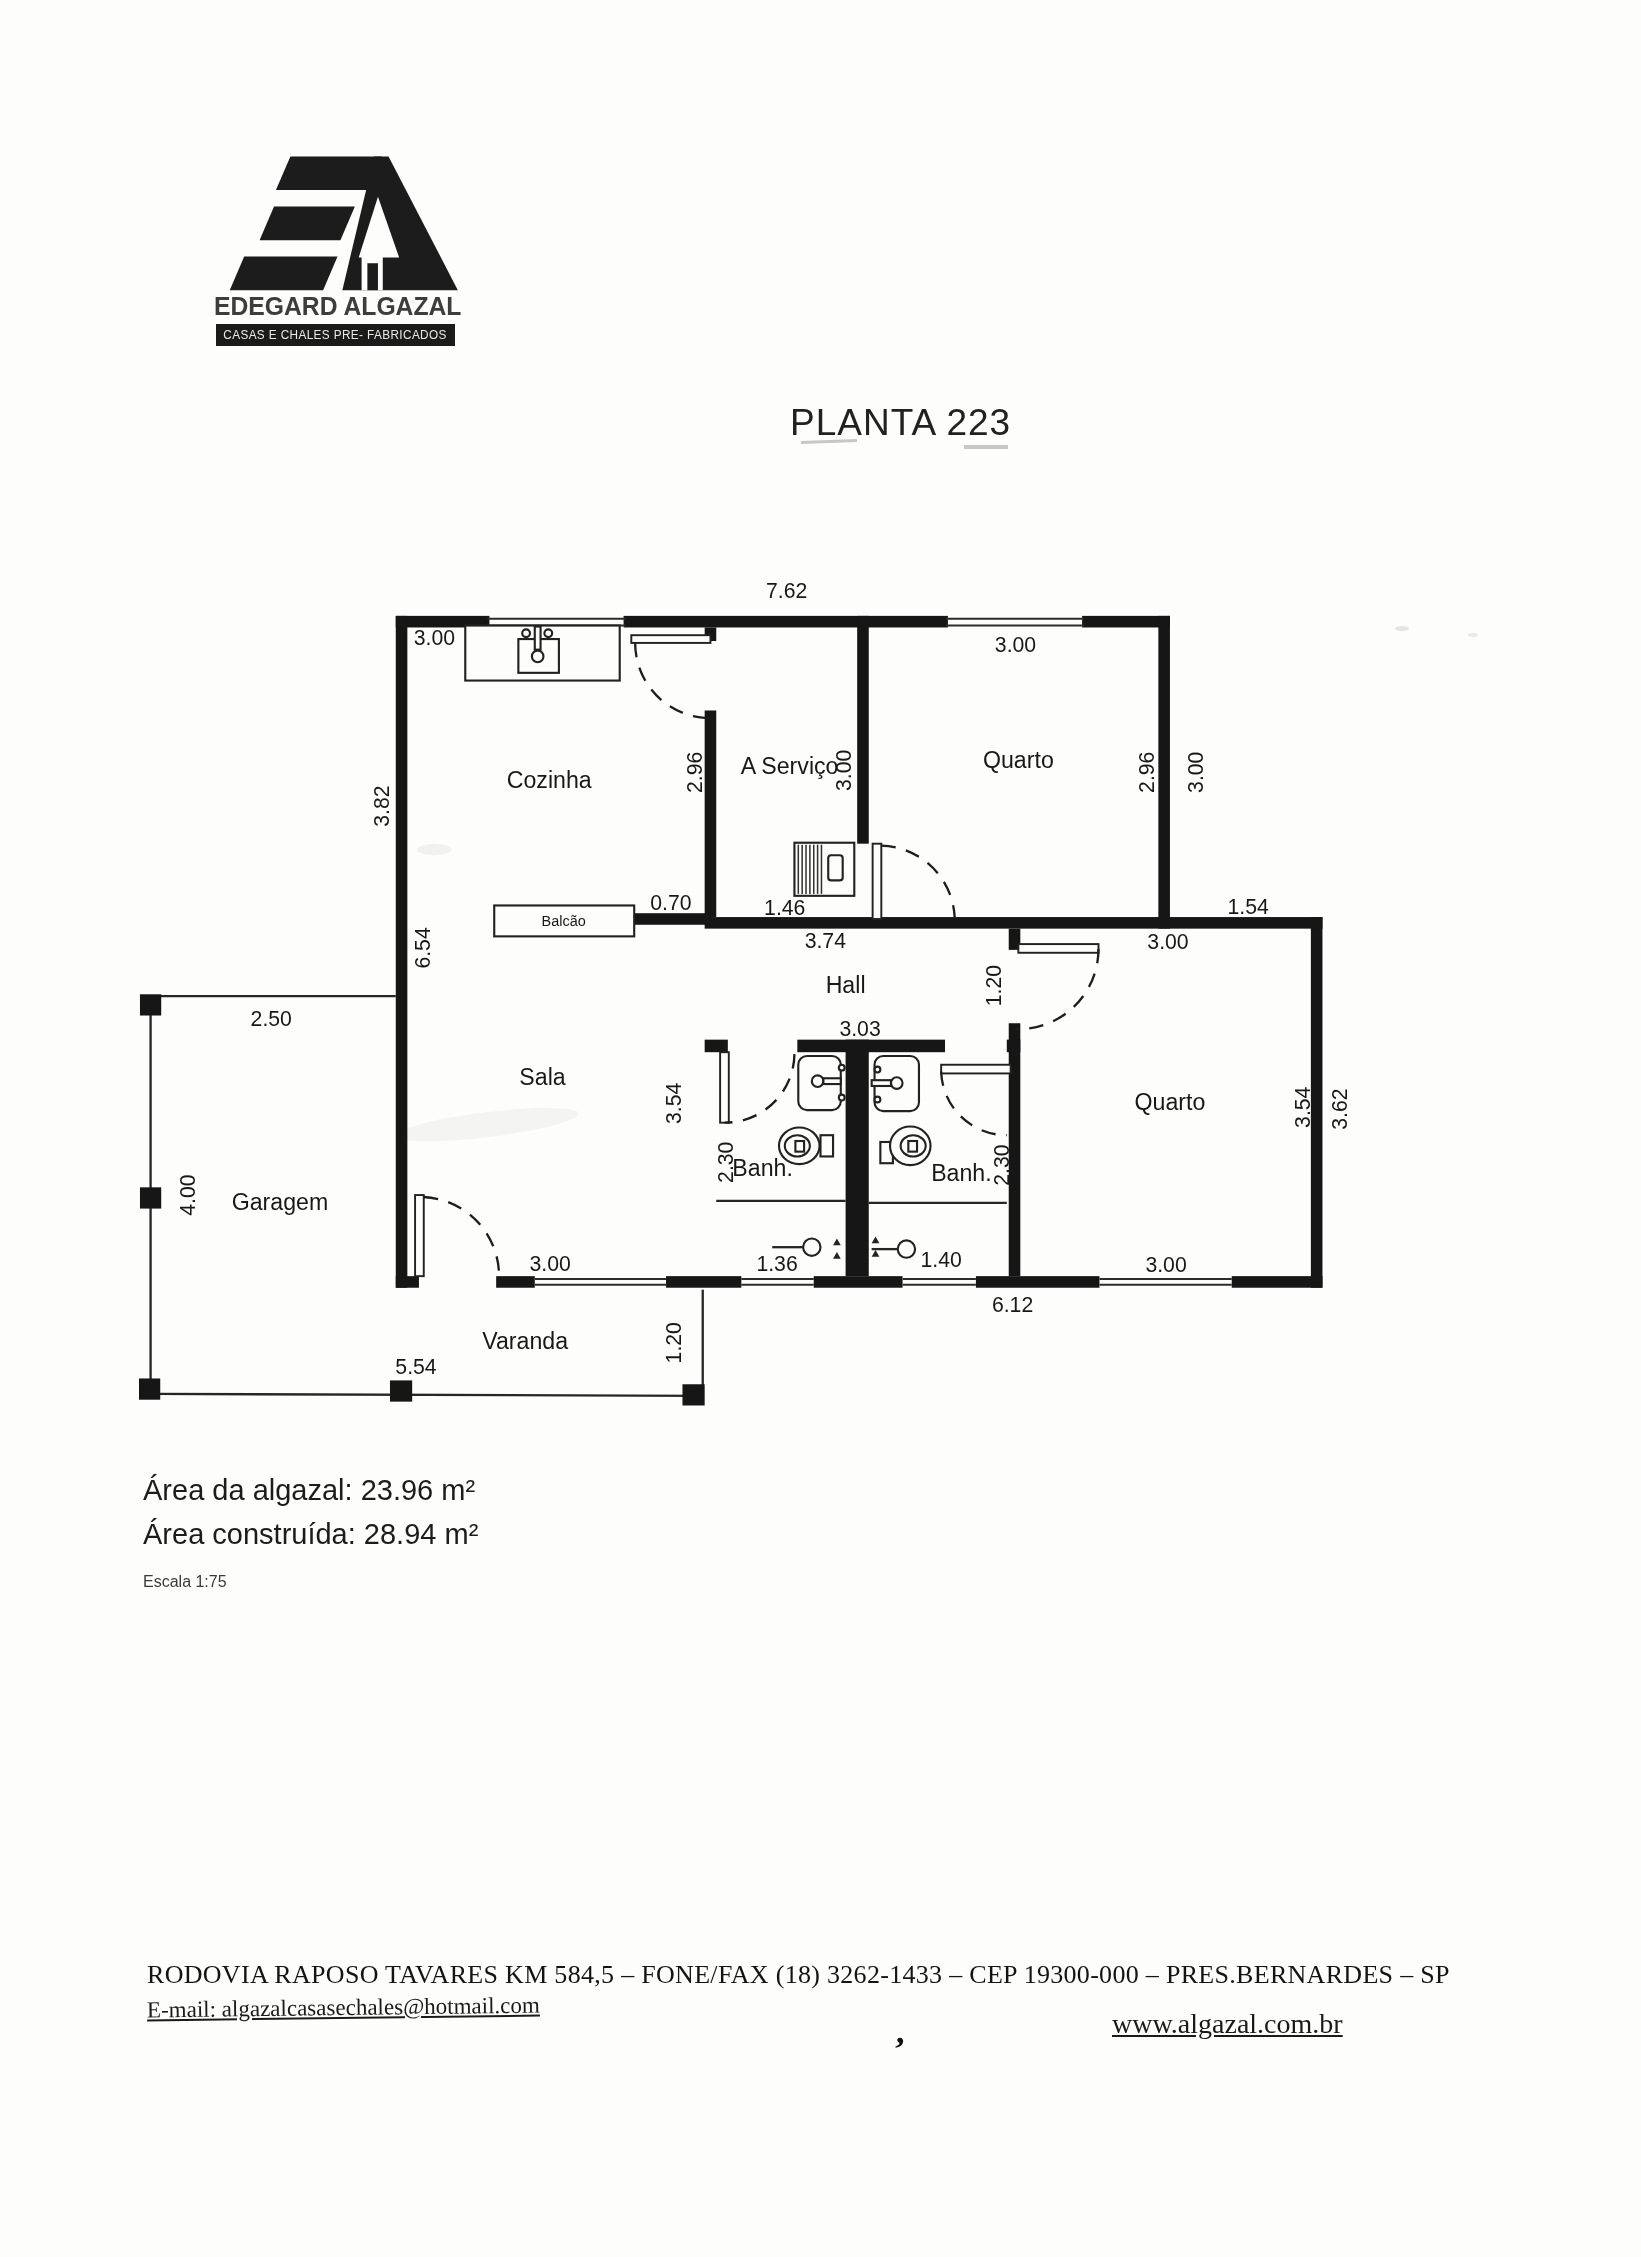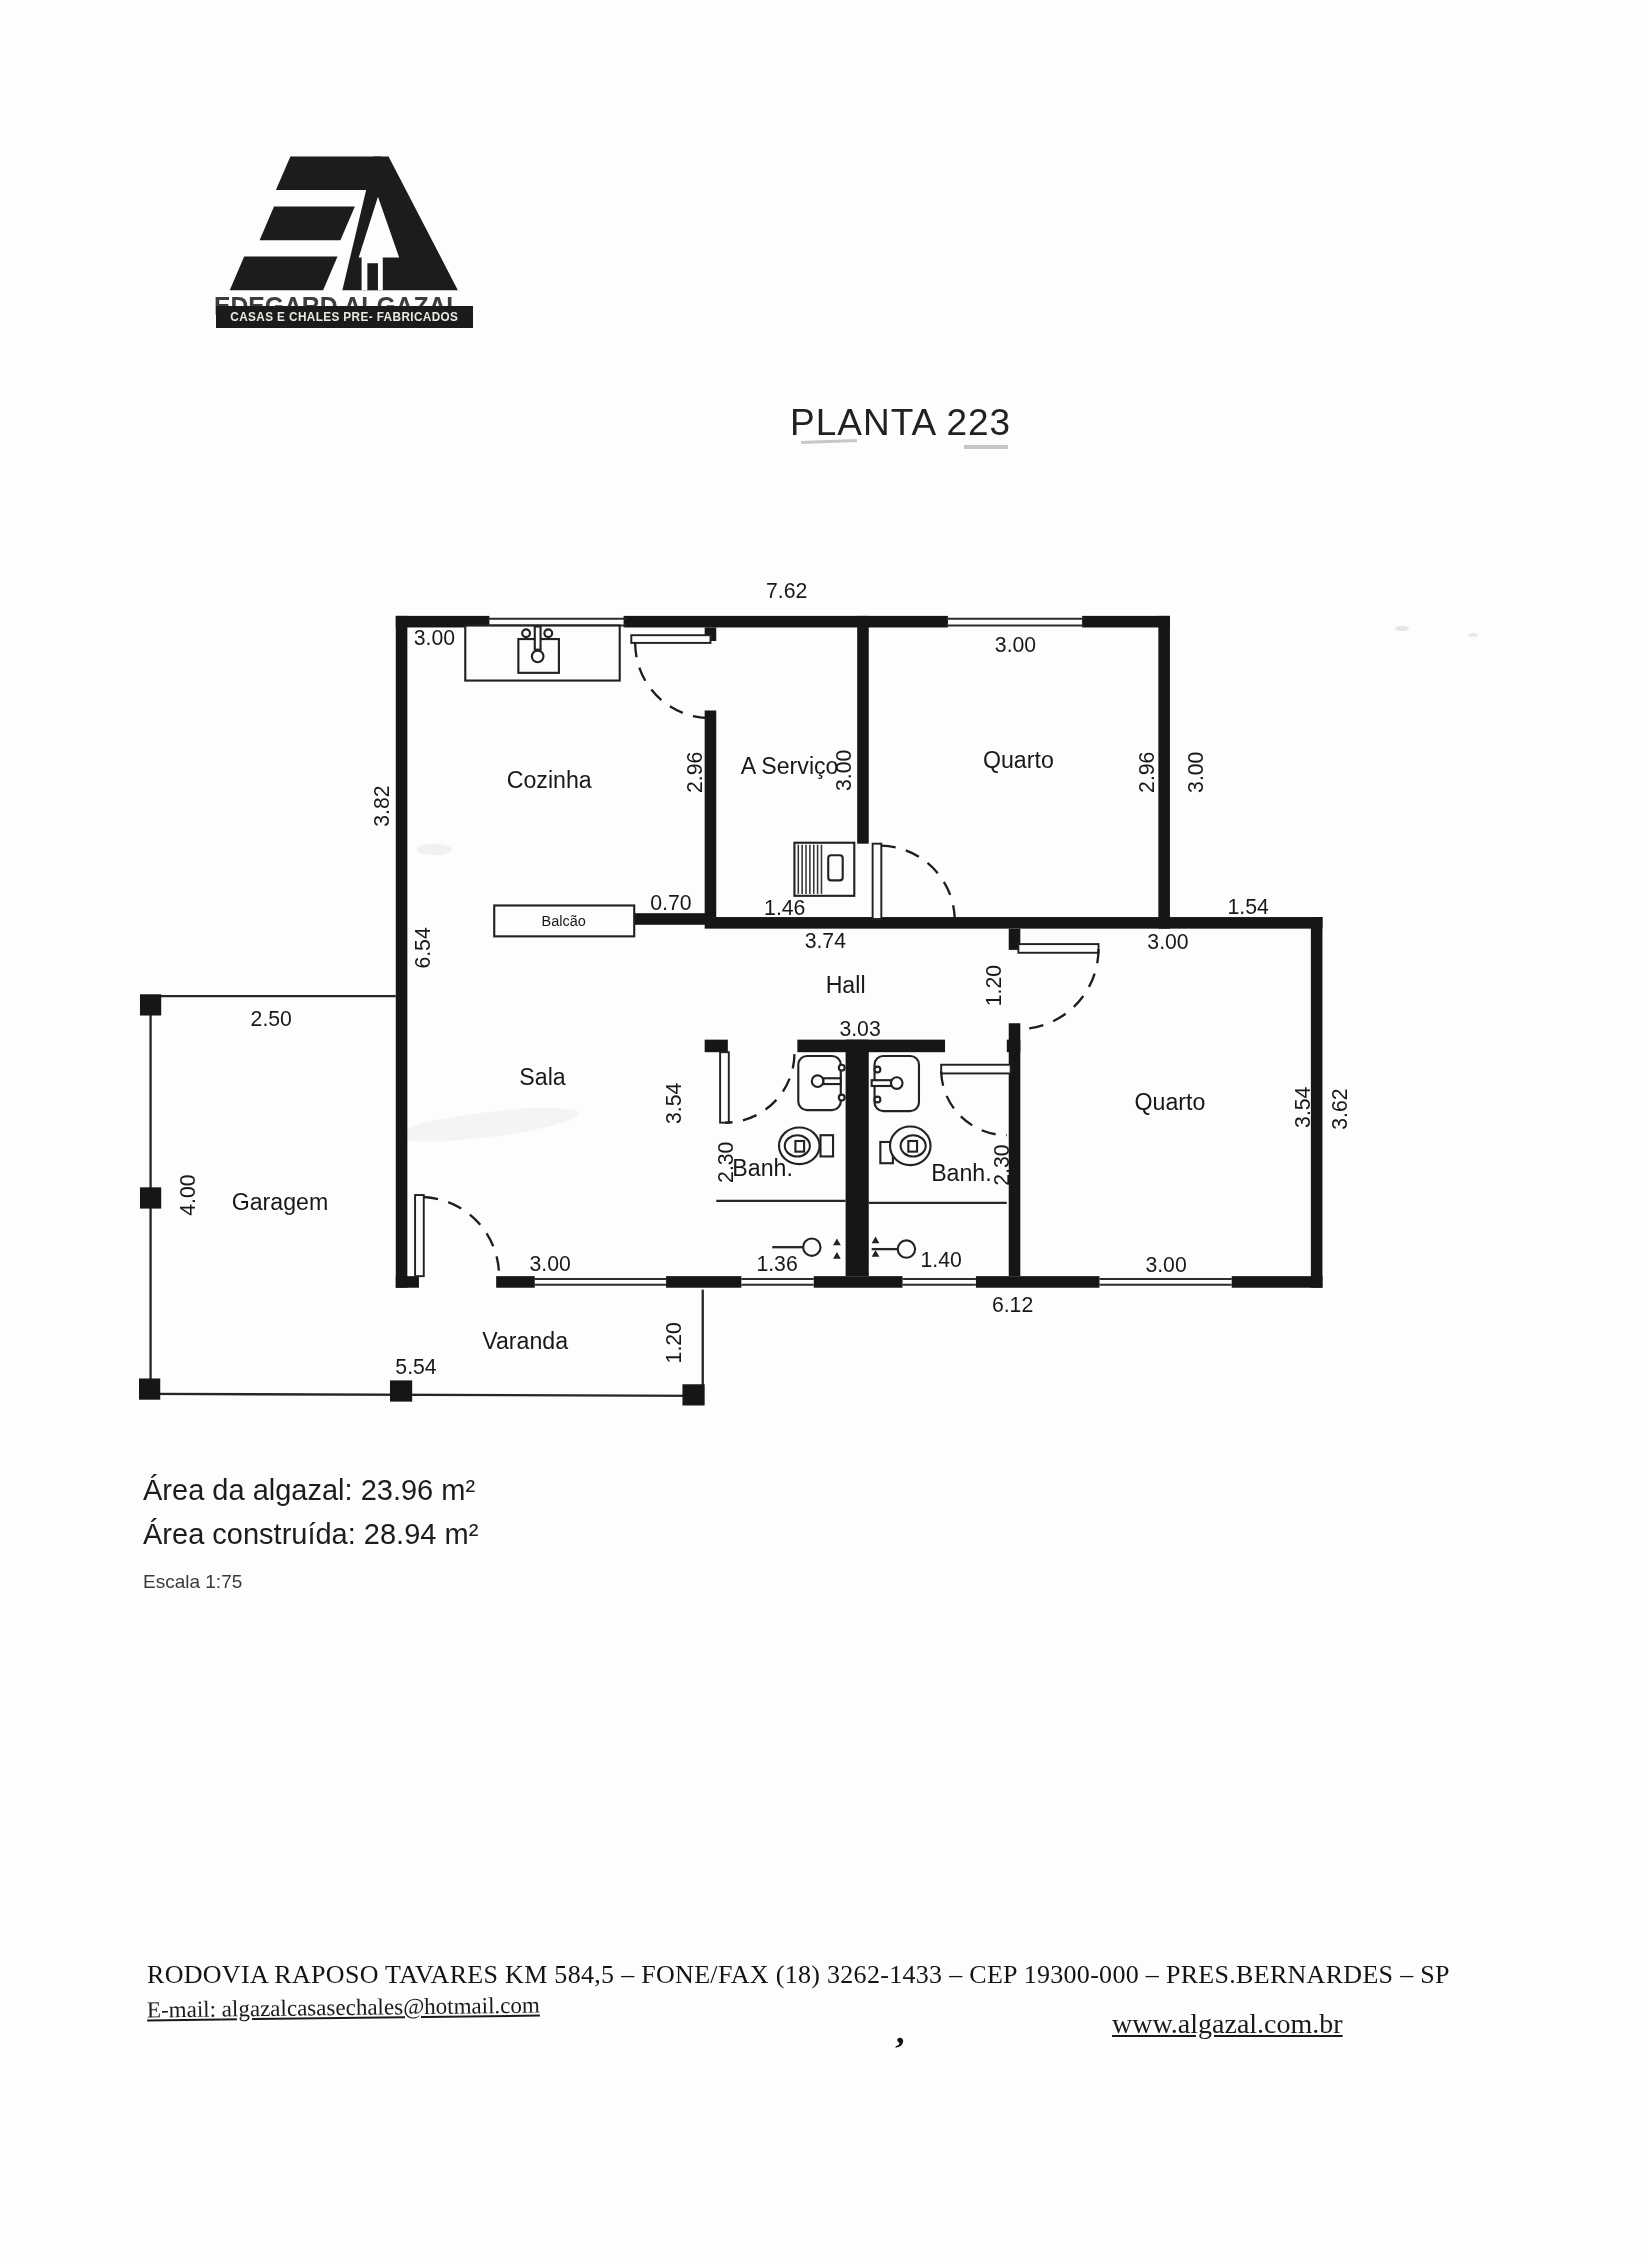--- a/index.html
+++ b/index.html
@@ -2,42 +2,42 @@
 <html><head>
 <meta charset="utf-8">
 <style>
   html,body{margin:0;padding:0;background:#e8e8e6;}
   #page{position:relative;width:1641px;height:2257px;background:#fdfdfb;overflow:hidden;
         font-family:"Liberation Sans", sans-serif;color:#1b1b1b;}
   
   #logo-mark{position:absolute;left:217px;top:141px;}
   #logo-company{position:absolute;left:214px;top:291px;width:251px;font-size:26px;font-weight:bold;
       color:#3d3d3d;letter-spacing:0px;transform:scaleX(0.95);transform-origin:left center;white-space:nowrap;}
-  #logo-bar{position:absolute;left:216px;top:306px;width:257px;height:22px;background:#1b1b1b;
-      display:flex;align-items:center;justify-content:center;font-weight:bold;}
+  #logo-bar{position:absolute;left:216px;top:324px;width:239px;height:22px;background:#1b1b1b;
+      display:flex;align-items:center;justify-content:center;}
   #logo-bar span{color:#e9e9e4;font-size:12px;letter-spacing:0.4px;white-space:nowrap;transform:scaleX(0.98);}
   
   #title{position:absolute;left:790px;top:402px;font-size:37px;color:#212121;letter-spacing:1px;white-space:nowrap;}
   .smear{position:absolute;background:rgba(40,40,40,0.25);}
   
   #plan{position:absolute;left:0;top:0;}
   .wall{fill:#161616;}
   .thin{stroke:#262626;stroke-width:2.4px;fill:none;}
   .winline{stroke:#2c2c2c;stroke-width:2px;fill:none;}
   .fixture{stroke:#222;stroke-width:2.2px;fill:#fdfdfb;}
   .leaf{stroke:#222;stroke-width:2px;fill:#fdfdfb;}
   .arc{stroke:#1d1d1d;stroke-width:2.4px;fill:none;stroke-dasharray:15 11;}
   text{fill:#181818;}
   .room-label{font-size:24px;}
   .dim{font-size:22px;}
   .balcao-label{font-size:15px;}
   .hatch{stroke:#333;stroke-width:1.6px;}
   
   #summary{position:absolute;left:143px;top:1468px;font-size:29px;color:#1c1c1c;line-height:44px;white-space:nowrap;}
-  #scale-note{font-size:19px;color:#3a3a3a;margin-top:3.9px;}
+  #scale-note{font-size:16px;color:#3a3a3a;margin-top:3.9px;}
   
   #footer-address{position:absolute;left:147px;top:1960px;font-family:"Liberation Serif", serif;
       font-size:26px;letter-spacing:0.3px;color:#141414;white-space:nowrap;}
   #footer-email{position:absolute;left:147px;top:1995px;font-family:"Liberation Serif", serif;
       font-size:23px;color:#1a1a1a;text-decoration:underline;transform:rotate(-0.7deg);white-space:nowrap;}
   #footer-site{position:absolute;left:1112px;top:2008px;font-family:"Liberation Serif", serif;
       font-size:28px;color:#1a1a1a;text-decoration:underline;white-space:nowrap;}
   #ink-mark{position:absolute;left:893px;top:2030px;font-family:"Liberation Serif",serif;
       font-size:35px;font-weight:bold;color:#111;transform:rotate(6deg);}
   .blot{position:absolute;background:rgba(60,60,60,0.05);border-radius:50%;}

